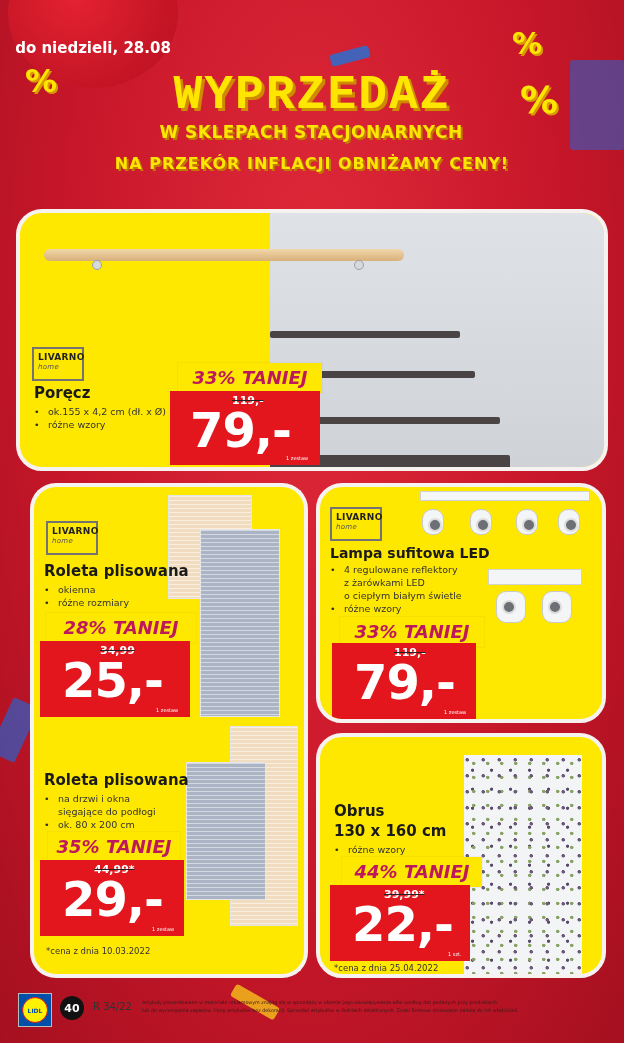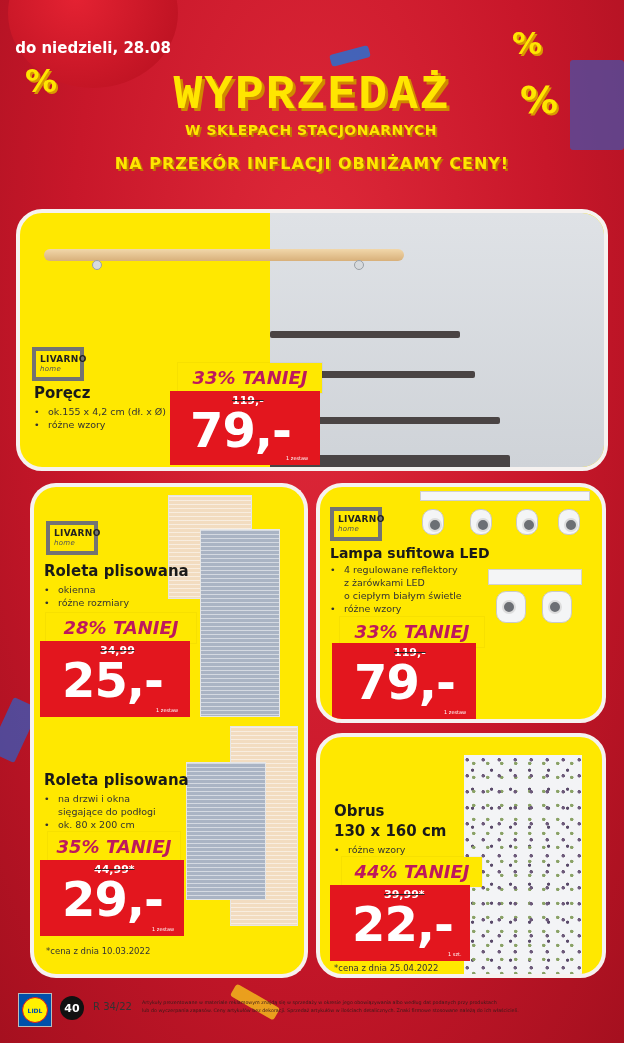--- a/index.html
+++ b/index.html
@@ -20,21 +20,21 @@
     .pct { position: absolute; color: #ffe600; font-weight: bold; text-shadow: 2px 2px 0 #d99a00; font-family: "DejaVu Sans", sans-serif; }
     .confetti { position: absolute; border-radius: 3px; opacity: 0.85; }
     .title-main {
       position: absolute; left: 0; right: 0; top: 68px; text-align: center;
       color: #ffe600; font-weight: bold; font-size: 48px; letter-spacing: 2px;
       text-shadow: 3px 3px 0 #d08a00;
       font-family: Liberation Mono, monospace;
     }
     .title-sub {
       position: absolute; left: 0; right: 2px; top: 122px; text-align: center;
-      color: #ffe600; font-weight: bold; font-size: 14px; letter-spacing: 0.5px;
+      color: #ffe600; font-weight: bold; font-size: 17px; letter-spacing: 0.5px;
       text-shadow: 2px 2px 0 #c07a00;
     }
     .title-slogan {
       position: absolute; left: 0; right: 0; top: 154px; text-align: center;
       color: #ffe600; font-weight: bold; font-size: 16px; letter-spacing: 1px;
       text-shadow: 2px 2px 0 #c07a00;
     }
     .card {
       position: absolute; background: #ffe800; border-radius: 26px;
       border: 4px solid #f6f2f0; overflow: hidden;
@@ -48,21 +48,21 @@
     .rail-wood {
       position: absolute; left: 24px; top: 36px; width: 360px; height: 12px;
       background: linear-gradient(180deg, #f1d7aa, #d8b07a); border-radius: 6px;
     }
     .rail-bracket { position: absolute; width: 10px; height: 10px; border-radius: 50%; background: #d7dadd; border: 1px solid #9aa0a6; }
     .card-2 { left: 30px; top: 483px; width: 278px; height: 237px; border-bottom: none; border-radius: 26px 26px 0 0; }
     .card-3 { left: 30px; top: 718px; width: 278px; height: 260px; border-top: none; border-radius: 0 0 26px 26px; }
     .card-4 { left: 316px; top: 483px; width: 290px; height: 240px; }
     .card-5 { left: 316px; top: 733px; width: 290px; height: 245px; }
     .brand-logo {
-      position: absolute; border: 4px solid #737373; width: 52px; height: 34px;
+      position: absolute; border: 2px solid #737373; width: 52px; height: 34px;
       font-size: 9px; font-weight: bold; color: #222; padding: 3px 0 0 4px; letter-spacing: 0.3px;
       background: transparent;
     }
     .brand-logo .sub { display: block; font-style: italic; font-weight: normal; font-size: 7px; color: #555; margin-top: 1px; }
     .prod-name { position: absolute; font-weight: bold; color: #1a1a1a; font-size: 15px; line-height: 20px; }
     .bullets { position: absolute; list-style: none; color: #333; font-size: 9.5px; line-height: 13px; }
     .bullets li { padding-left: 14px; position: relative; }
     .bullets li::before { content: "•"; position: absolute; left: 0; }
     .bullets li.cont::before { content: ""; }
     .discount {

